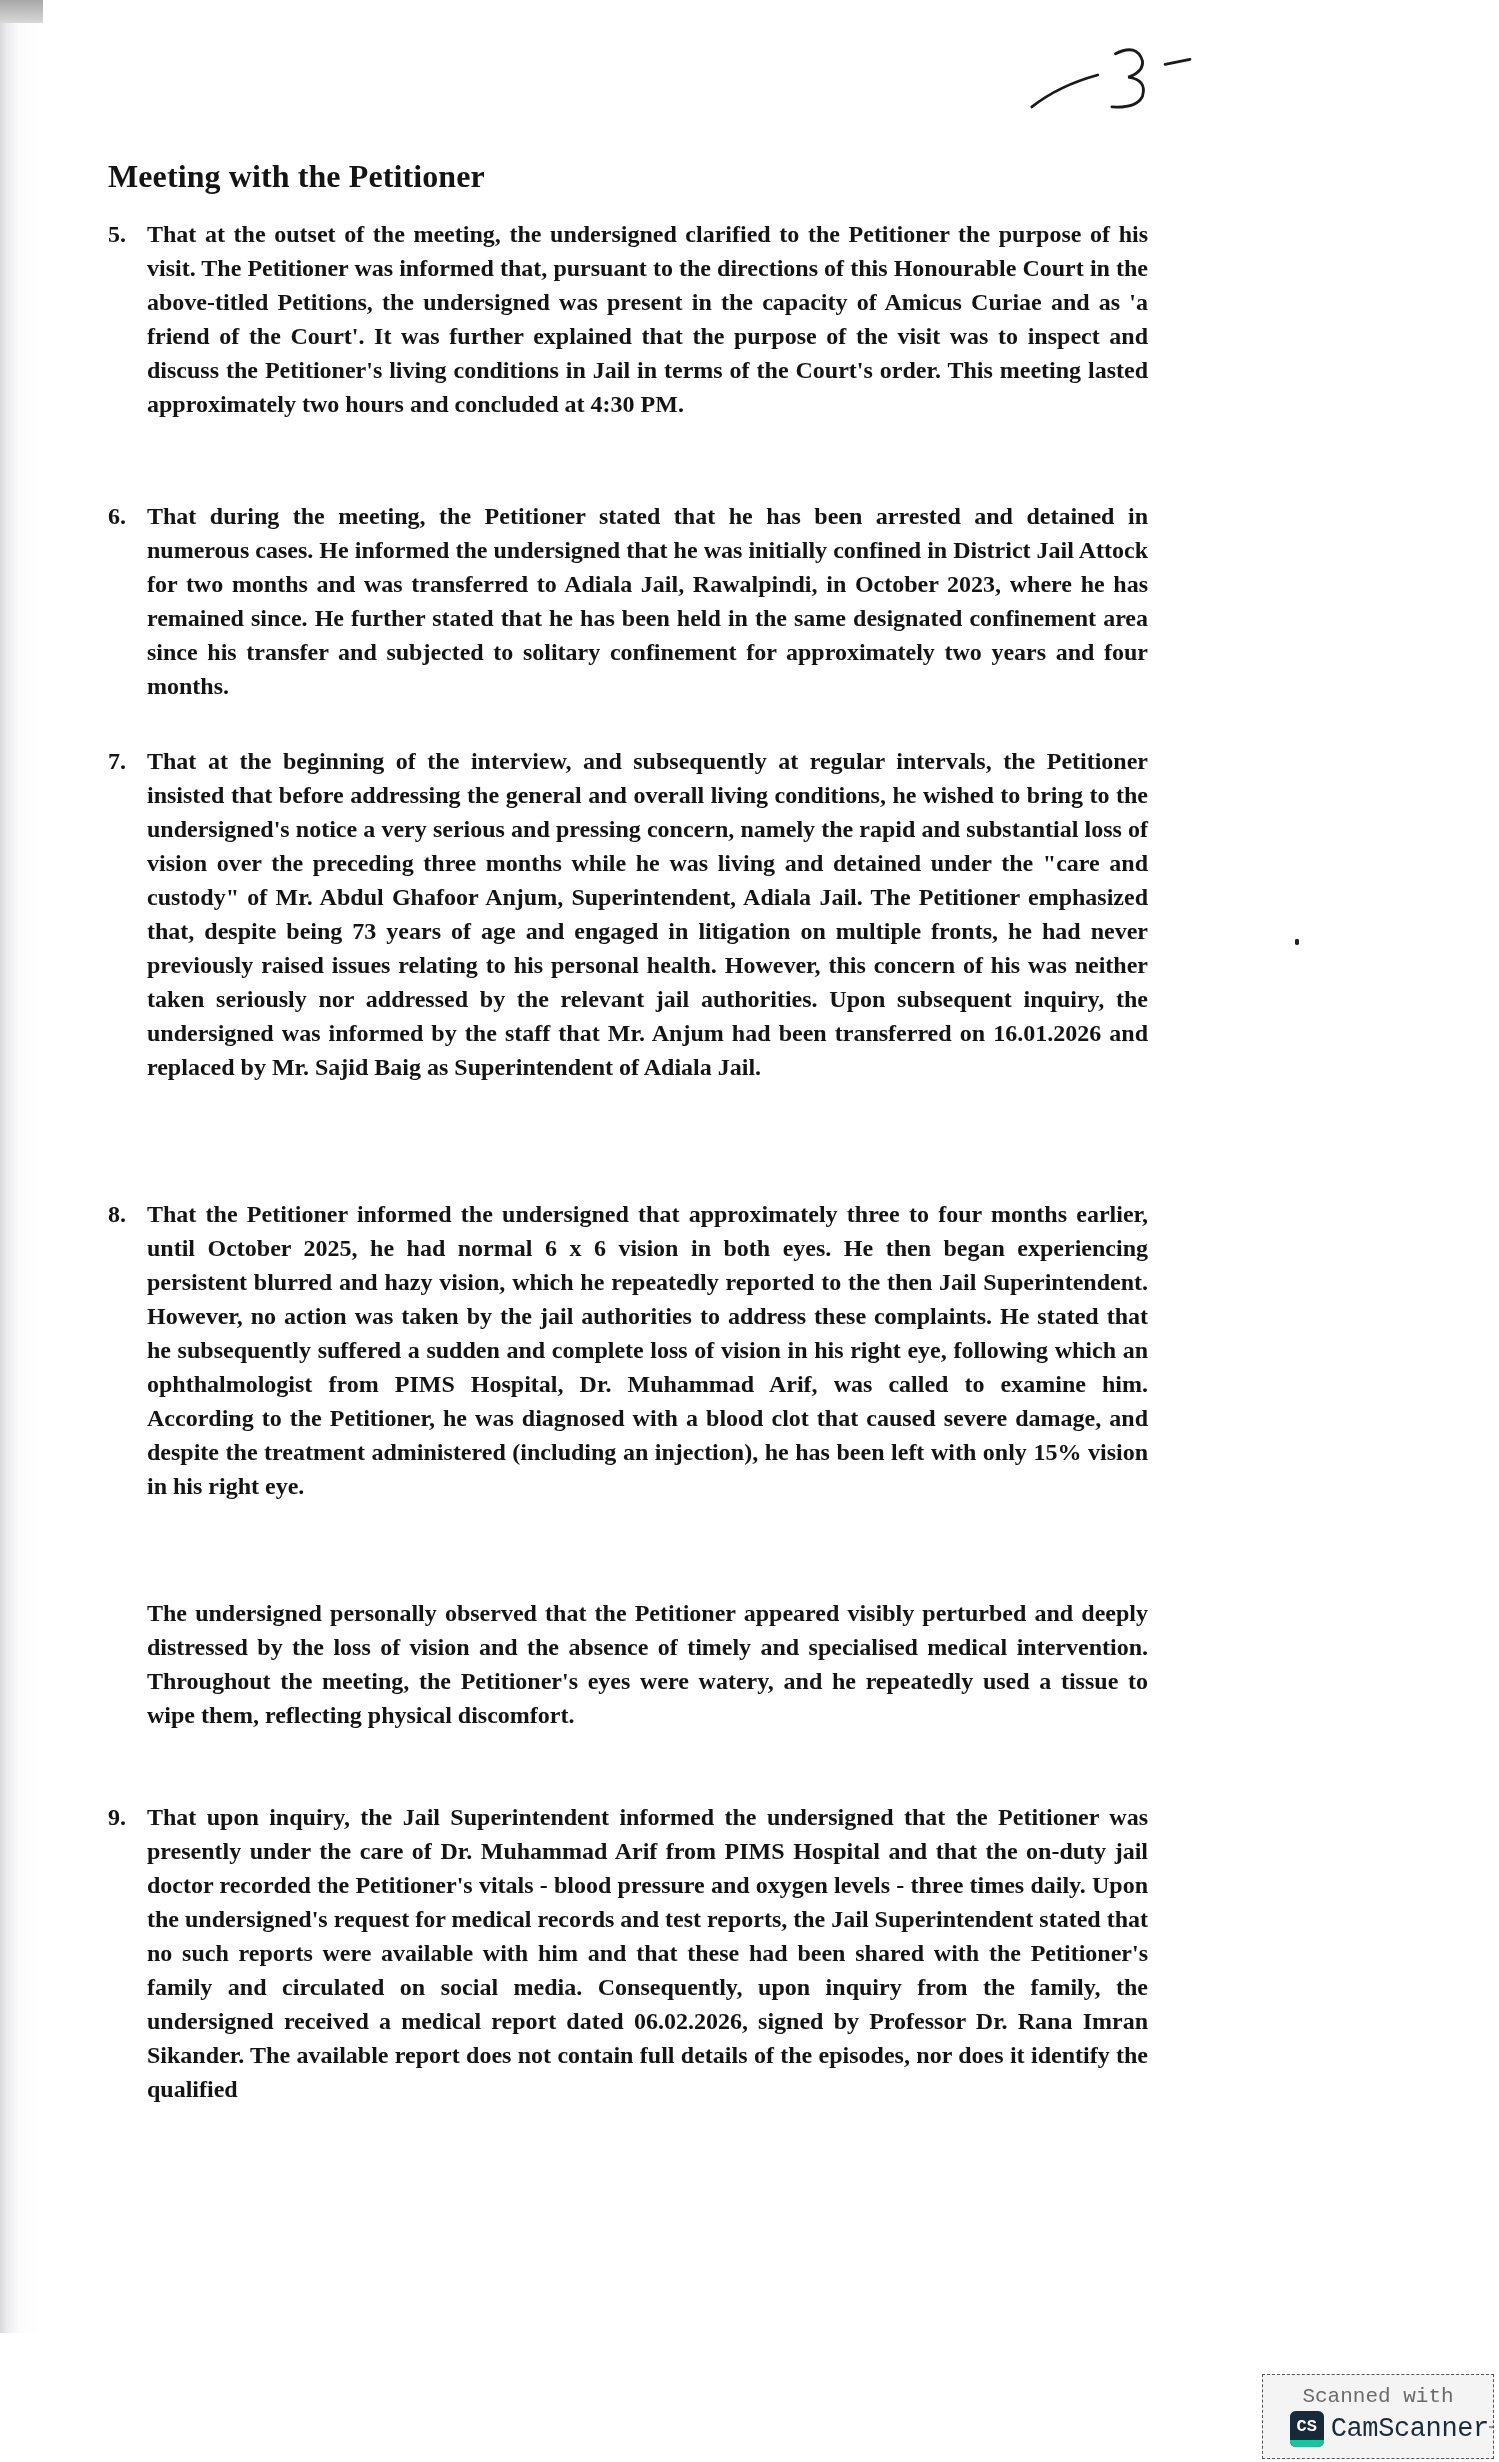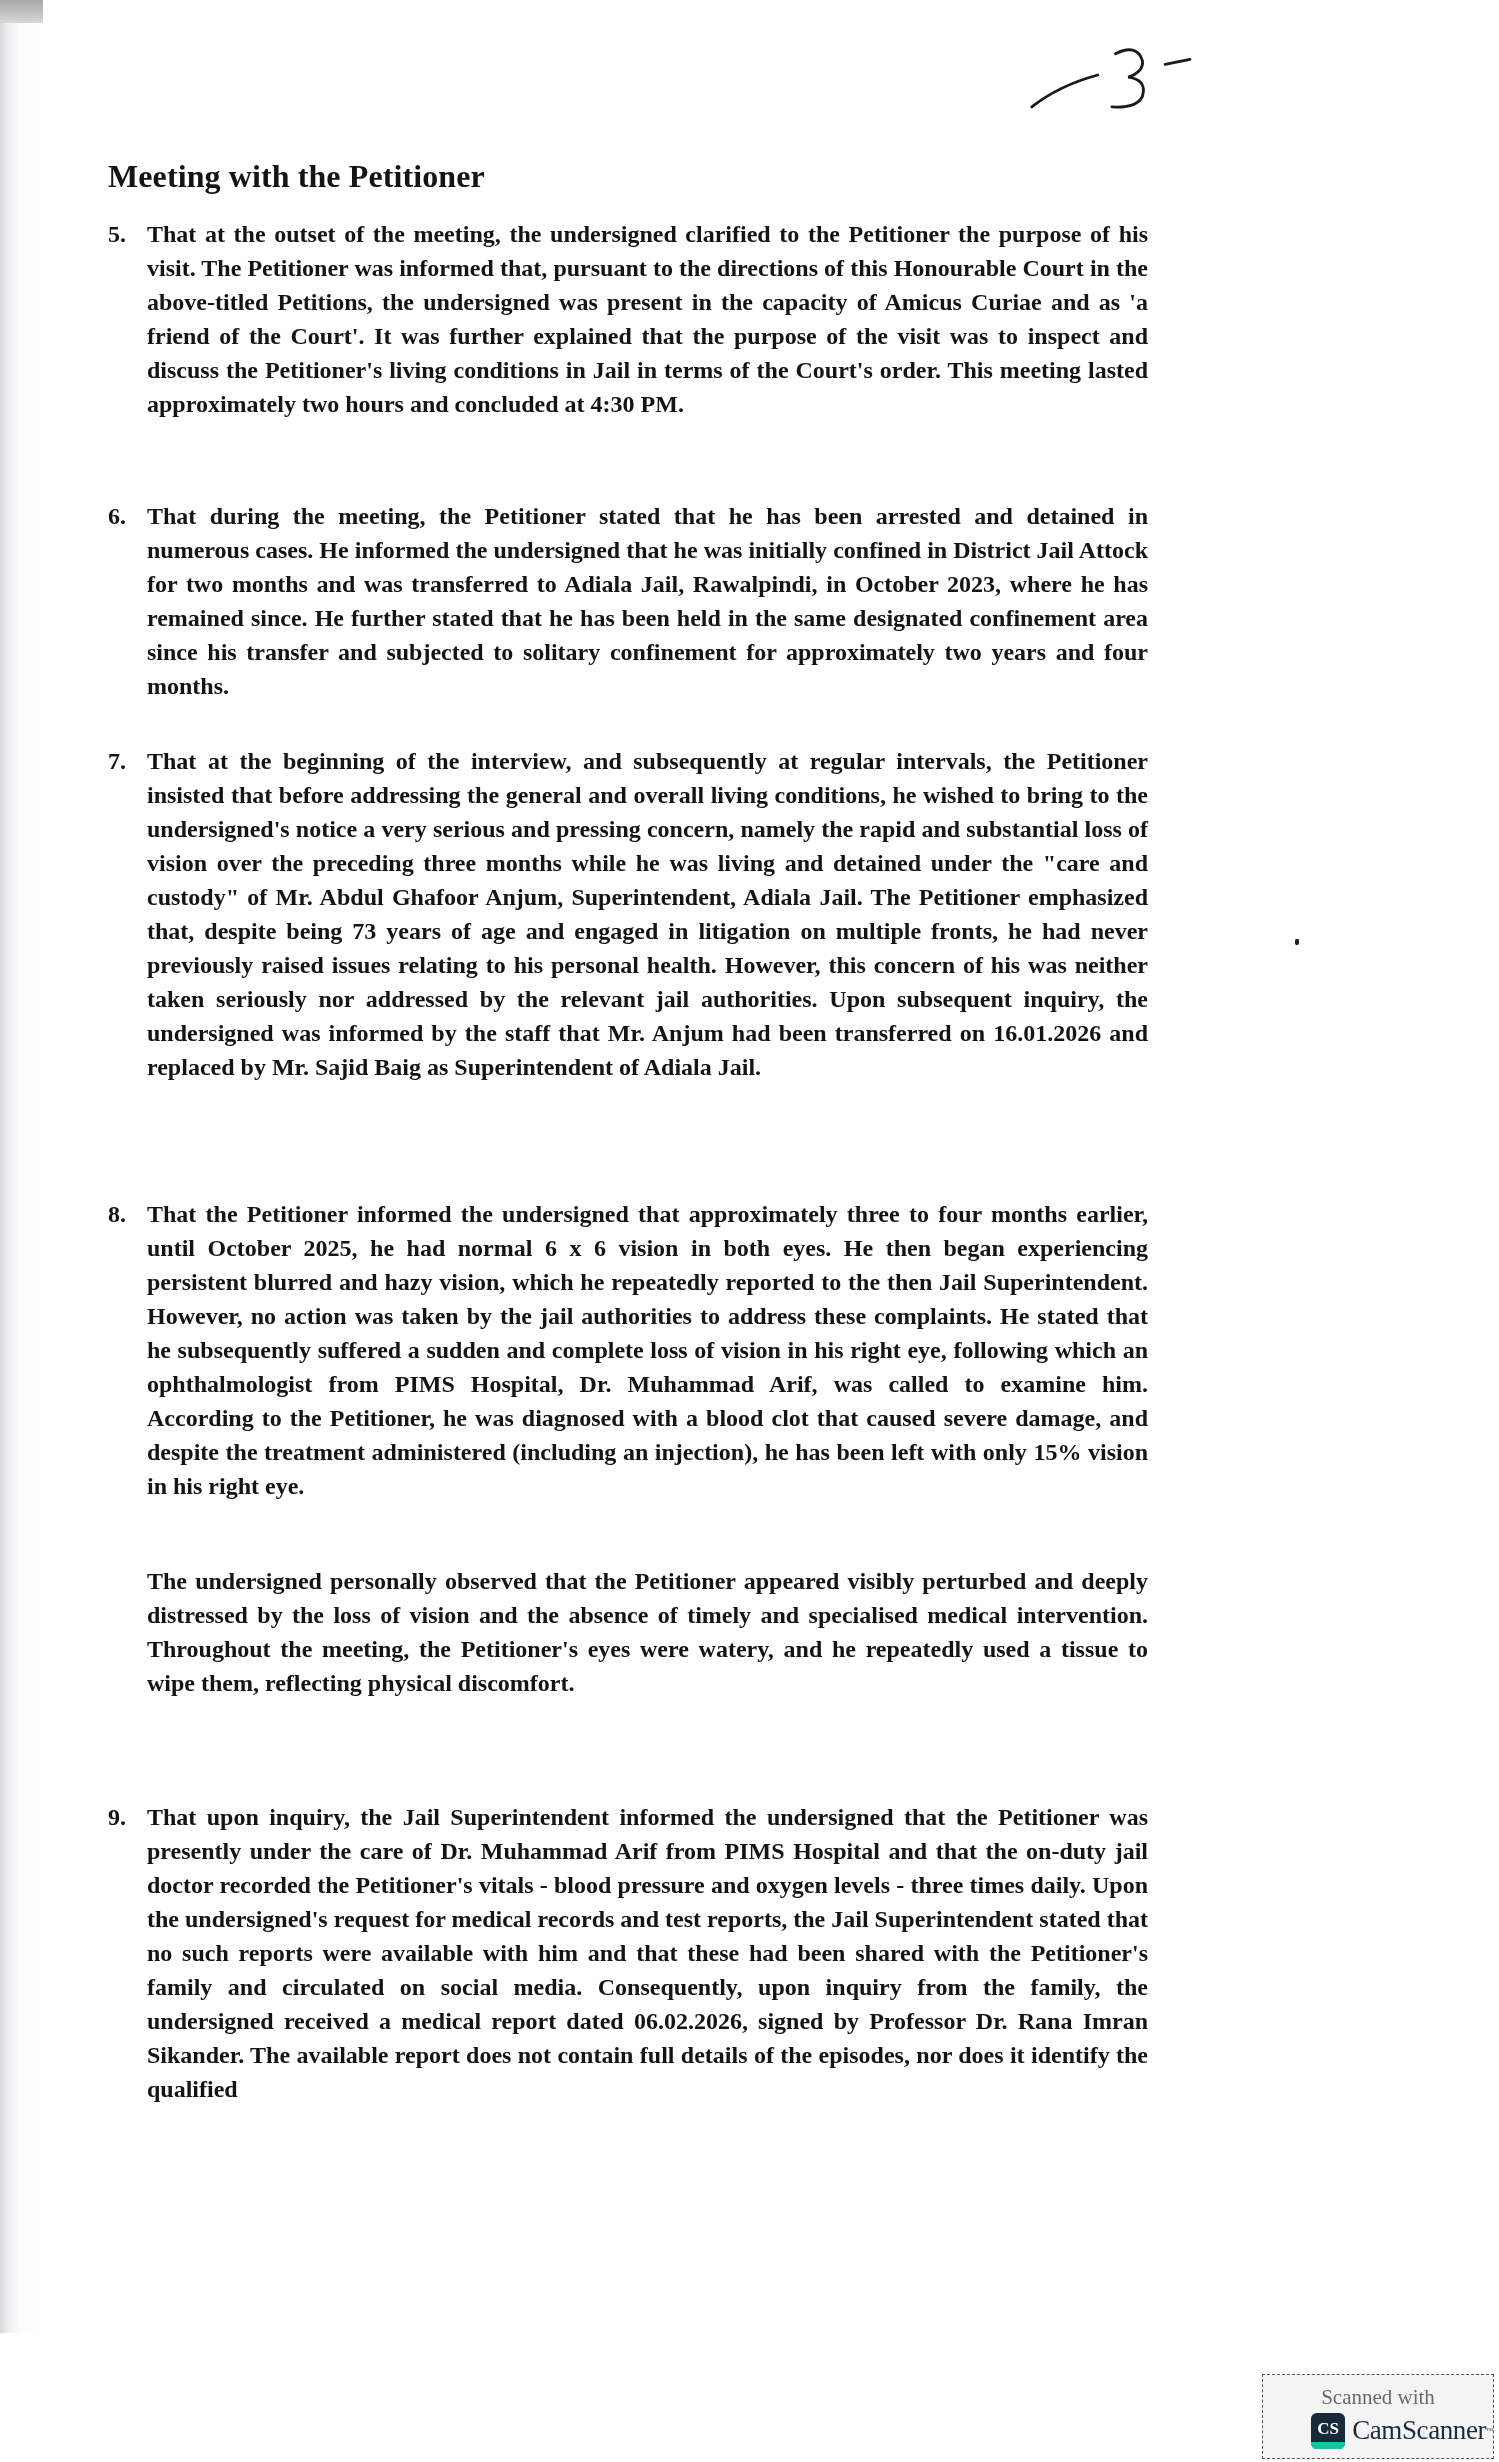--- a/index.html
+++ b/index.html
@@ -29,21 +29,21 @@
     font-weight: bold; font-size: 24px; line-height: 34px;
     text-align: justify; display: flex;
   }
   .para .num { width: 39px; flex: 0 0 39px; }
   .para .body { flex: 1; text-align: justify; }
   .para.cont { left: 147px; width: 1001px; }
   .dot { position: absolute; left: 1295px; top: 939px; width: 3.6px; height: 5.7px; background: #222; border-radius: 1.4px; }
   .badge {
     position: absolute; left: 1262px; top: 2374px; width: 232px; height: 85px;
     border: 1.4px dashed #555; background: #f4f4f4; box-sizing: border-box;
-    font-family: Liberation Serif, serif; text-align: center;
+    font-family: Liberation Mono, monospace; text-align: center;
   }
   .badge .scanned { font-size: 21px; color: #6a6a6a; margin-top: 10px; }
   .badge .row { display: flex; align-items: center; justify-content: flex-end; margin-top: 2.8px; }
   .badge .logo {
     width: 34px; height: 36px; border-radius: 5.7px; background: #182a3a; position: relative; overflow: hidden;
     color: #fff; font-weight: bold; font-size: 17px; line-height: 31px; margin-right: 7px;
   }
   .badge .logo::after { content: ""; position: absolute; left: 0; bottom: 0; width: 100%; height: 7px; background: #19c3a0; }
   .badge .brand { font-size: 27px; color: #1c2b3a; letter-spacing: -0.4px; }
   .badge .tm { font-size: 7px; vertical-align: top; color: #1c2b3a; }
@@ -76,21 +76,21 @@
   <div class="para" style="top:744px">
     <span class="num">7.</span>
     <span class="body">That at the beginning of the interview, and subsequently at regular intervals, the Petitioner insisted that before addressing the general and overall living conditions, he wished to bring to the undersigned's notice a very serious and pressing concern, namely the rapid and substantial loss of vision over the preceding three months while he was living and detained under the "care and custody" of Mr. Abdul Ghafoor Anjum, Superintendent, Adiala Jail. The Petitioner emphasized that, despite being 73 years of age and engaged in litigation on multiple fronts, he had never previously raised issues relating to his personal health. However, this concern of his was neither taken seriously nor addressed by the relevant jail authorities. Upon subsequent inquiry, the undersigned was informed by the staff that Mr. Anjum had been transferred on 16.01.2026 and replaced by Mr. Sajid Baig as Superintendent of Adiala Jail.</span>
   </div>
 
   <div class="para" style="top:1197px">
     <span class="num">8.</span>
     <span class="body">That the Petitioner informed the undersigned that approximately three to four months earlier, until October 2025, he had normal 6 x 6 vision in both eyes. He then began experiencing persistent blurred and hazy vision, which he repeatedly reported to the then Jail Superintendent. However, no action was taken by the jail authorities to address these complaints. He stated that he subsequently suffered a sudden and complete loss of vision in his right eye, following which an ophthalmologist from PIMS Hospital, Dr. Muhammad Arif, was called to examine him. According to the Petitioner, he was diagnosed with a blood clot that caused severe damage, and despite the treatment administered (including an injection), he has been left with only 15% vision in his right eye.</span>
   </div>
 
-  <div class="para cont" style="top:1564px">
+  <div class="para cont" style="top:1596px">
     <span class="body">The undersigned personally observed that the Petitioner appeared visibly perturbed and deeply distressed by the loss of vision and the absence of timely and specialised medical intervention. Throughout the meeting, the Petitioner's eyes were watery, and he repeatedly used a tissue to wipe them, reflecting physical discomfort.</span>
   </div>
 
   <div class="para" style="top:1800px">
     <span class="num">9.</span>
     <span class="body">That upon inquiry, the Jail Superintendent informed the undersigned that the Petitioner was presently under the care of Dr. Muhammad Arif from PIMS Hospital and that the on-duty jail doctor recorded the Petitioner's vitals - blood pressure and oxygen levels - three times daily. Upon the undersigned's request for medical records and test reports, the Jail Superintendent stated that no such reports were available with him and that these had been shared with the Petitioner's family and circulated on social media. Consequently, upon inquiry from the family, the undersigned received a medical report dated 06.02.2026, signed by Professor Dr. Rana Imran Sikander. The available report does not contain full details of the episodes, nor does it identify the qualified</span>
   </div>
 
   <div class="dot"></div>
 </div>

